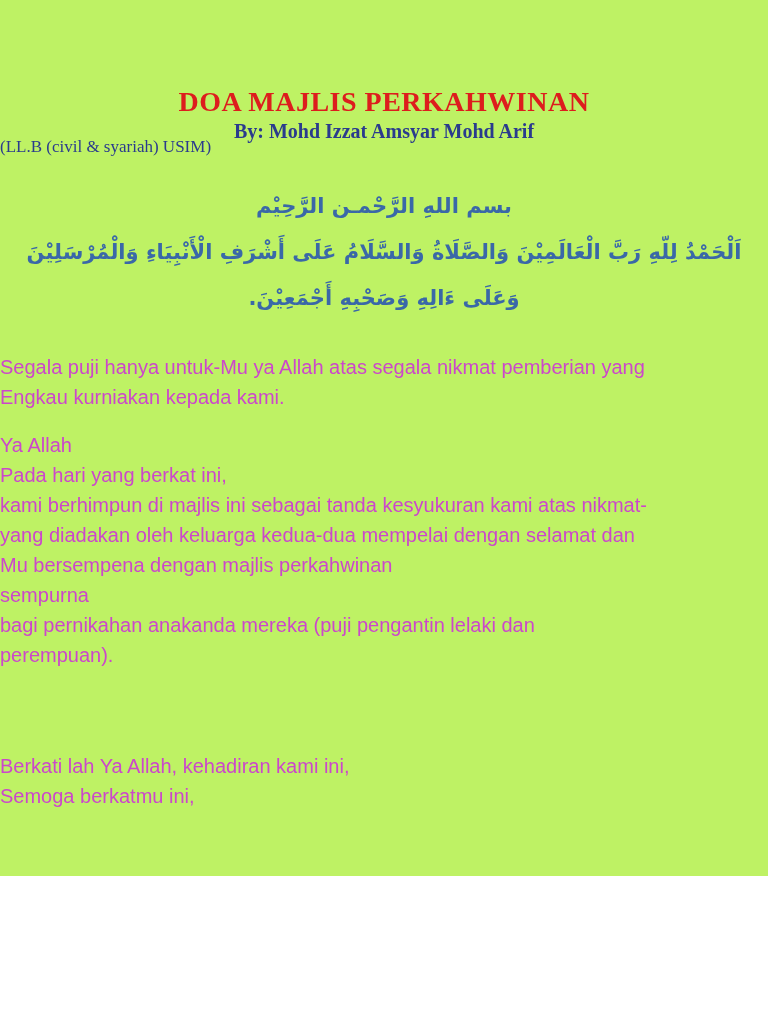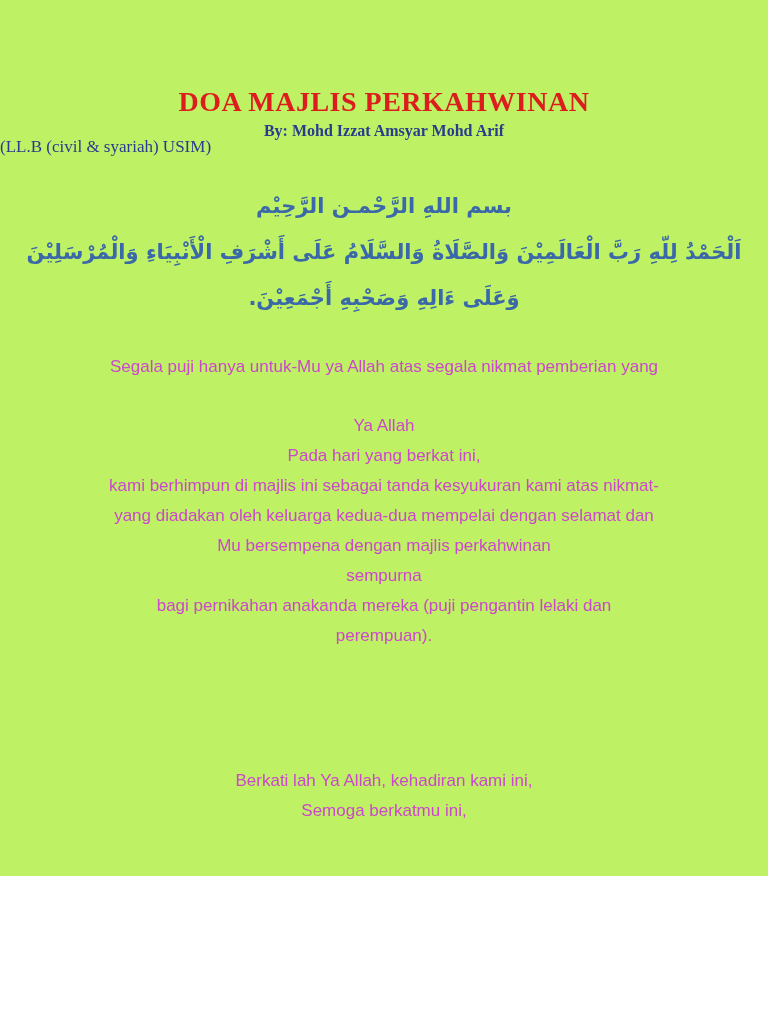--- a/index.html
+++ b/index.html
@@ -25,21 +25,21 @@
     font-size: 28px;
     line-height: 28px;
     letter-spacing: 0.5px;
     color: #dd1d1d;
   }
   .doc-byline {
     margin-top: 7px;
     text-align: center;
     font-family: "Liberation Serif", serif;
     font-weight: bold;
-    font-size: 16px;
+    font-size: 20px;
     line-height: 16px;
     color: #2a3b8d;
   }
   .doc-credential {
     text-align: left;
     font-family: "Liberation Serif", serif;
     font-weight: normal;
     font-size: 17px;
     line-height: 16px;
     color: #2a3b8d;
@@ -51,29 +51,28 @@
     font-family: "DejaVu Sans", sans-serif;
     font-weight: bold;
     font-size: 21px;
     line-height: 46px;
     color: #3a68a8;
   }
   .arabic-line {
     white-space: nowrap;
   }
   .body-para {
-    text-align: center;
     font-family: "Liberation Sans", sans-serif;
-    font-size: 17px;
+    font-size: 20px;
     line-height: 30px;
     color: #cc47cb;
   }
   .para-1 { margin-top: 31px; }
-  .para-2 { margin-top: 29px; }
-  .para-3 { margin-top: 115px; }
+  .para-2 { margin-top: 18px; }
+  .para-3 { margin-top: 81px; }
   .body-line { white-space: nowrap; }
 </style>
 </head>
 <body>
 
 <div class="page">
 
   <h1 class="doc-title">DOA MAJLIS PERKAHWINAN</h1>
 
   <div class="doc-byline">By: Mohd Izzat Amsyar Mohd Arif</div>
@@ -81,20 +80,21 @@
   <div class="doc-credential">(LL.B (civil &amp; syariah) USIM)</div>
 
   <div class="arabic-block">
     <div class="arabic-line">بسم اللهِ الرَّحْمـن الرَّحِيْم</div>
     <div class="arabic-line">اَلْحَمْدُ لِلّهِ رَبَّ الْعَالَمِيْنَ وَالصَّلَاةُ وَالسَّلَامُ عَلَى أَشْرَفِ الْأَنْبِيَاءِ وَالْمُرْسَلِيْنَ</div>
     <div class="arabic-line">وَعَلَى ءَالِهِ وَصَحْبِهِ أَجْمَعِيْنَ.</div>
   </div>
 
   <div class="body-para para-1">
     <div class="body-line">Segala puji hanya untuk-Mu ya Allah atas segala nikmat pemberian yang</div>
+    <div class="body-line">Engkau kurniakan kepada kami.</div>
   </div>
 
   <div class="body-para para-2">
     <div class="body-line">Ya Allah</div>
     <div class="body-line">Pada hari yang berkat ini,</div>
     <div class="body-line">kami berhimpun di majlis ini sebagai tanda kesyukuran kami atas nikmat-</div>
     <div class="body-line">yang diadakan oleh keluarga kedua-dua mempelai dengan selamat dan</div>
     <div class="body-line">Mu bersempena dengan majlis perkahwinan</div>
     <div class="body-line">sempurna</div>
     <div class="body-line">bagi pernikahan anakanda mereka (puji pengantin lelaki dan</div>

